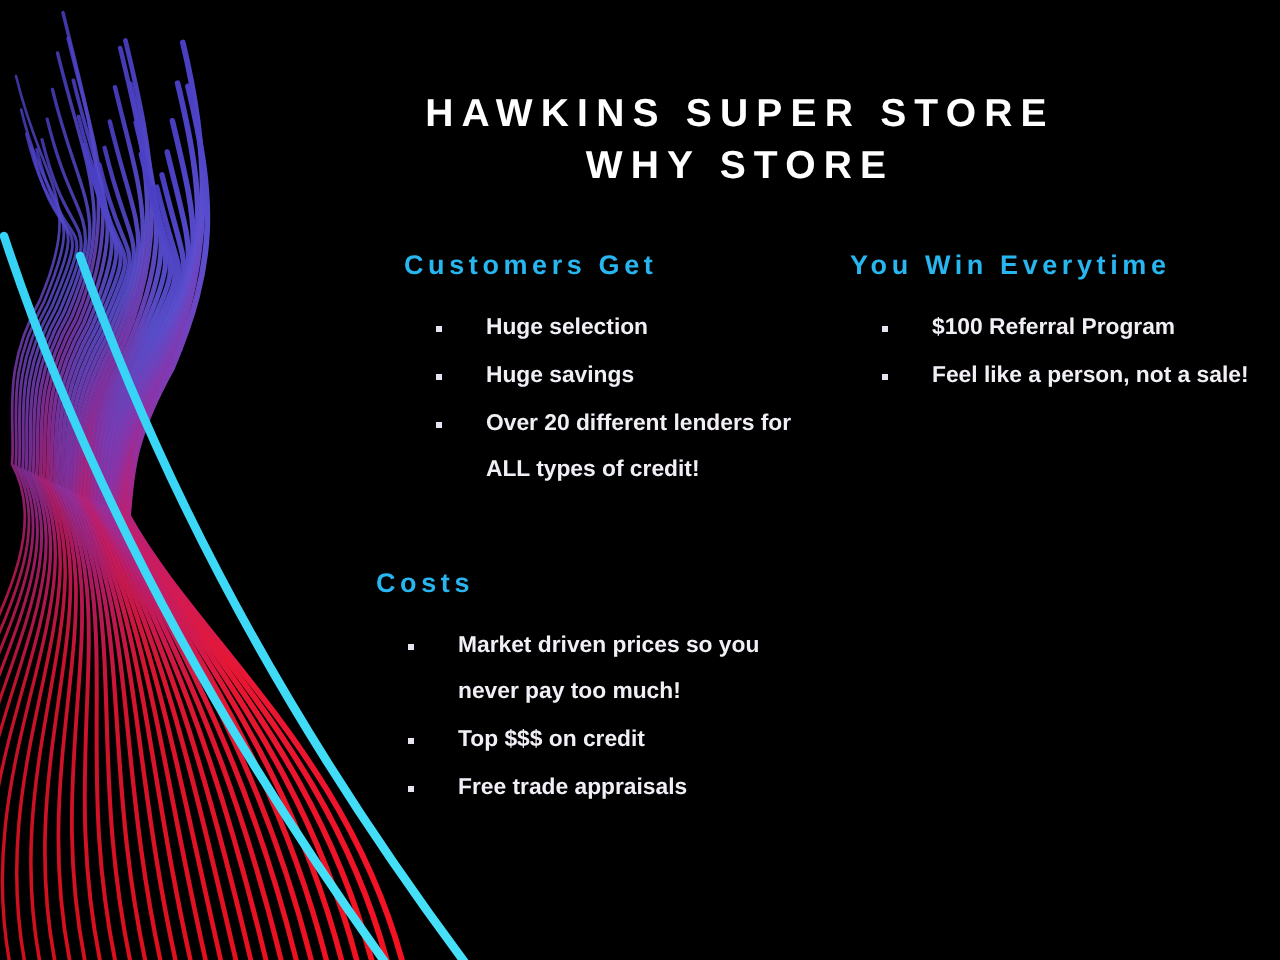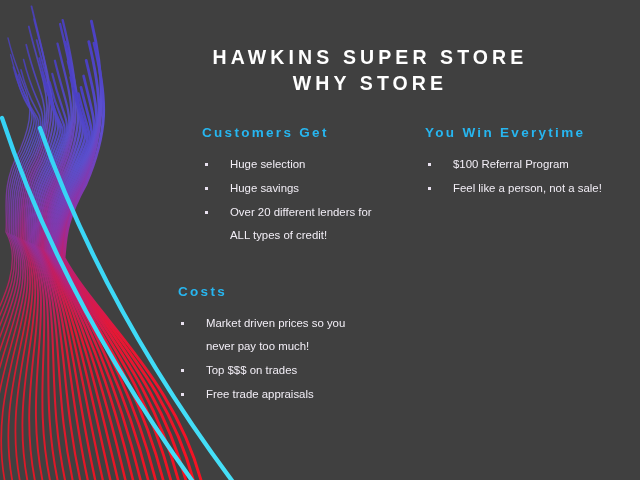--- a/index.html
+++ b/index.html
@@ -6,21 +6,21 @@
   html, body {
     margin: 0;
     padding: 0;
     background: #1d0433;
   }
   #slide {
     position: relative;
     width: 640px;
     height: 480px;
     overflow: hidden;
-    background: #404040;
+    background: #000000;
     font-family: "Liberation Sans", sans-serif;
     -webkit-font-smoothing: antialiased;
   }
 
   
   #art {
     position: absolute;
     left: 0;
     top: 0;
     width: 300px;
@@ -45,35 +45,36 @@
     line-height: 26px;
     white-space: nowrap;
   }
 
   
   .col {
     position: absolute;
   }
   .col-left      { left: 202px; top: 125px; width: 215px; }
   .col-right     { left: 425px; top: 125px; width: 215px; }
-  .col-costs     { left: 178px; top: 284px; width: 215px; }
+  .col-costs     { left: 188px; top: 284px; width: 215px; }
 
   .section-head {
     color: #27b6f0;
     font-size: 13.5px;
     font-weight: bold;
     letter-spacing: 2.3px;
     margin: 0 0 13px 0;
     white-space: nowrap;
   }
 
   ul.bullets {
     list-style: none;
-    margin: 0;
+    margin: 13px;
     padding: 0;
+    font-weight: bold;
   }
   ul.bullets > li {
     position: relative;
     color: #f2eef6;
     font-size: 11.4px;
     line-height: 23px;
     padding-left: 28px;
     margin-bottom: 1px;
   }
   ul.bullets > li .dot {
@@ -193,21 +194,21 @@
   <div class="col col-costs">
     <div class="section-head">Costs</div>
     <ul class="bullets">
       <li>
         <span class="dot"></span>
         <span>Market driven prices so you</span>
         <span class="l2">never pay too much!</span>
       </li>
       <li>
         <span class="dot"></span>
-        <span>Top $$$ on trades</span>
+        <span>Top $$$ on credit</span>
       </li>
       <li>
         <span class="dot"></span>
         <span>Free trade appraisals</span>
       </li>
     </ul>
   </div>
 
 </div>
 

